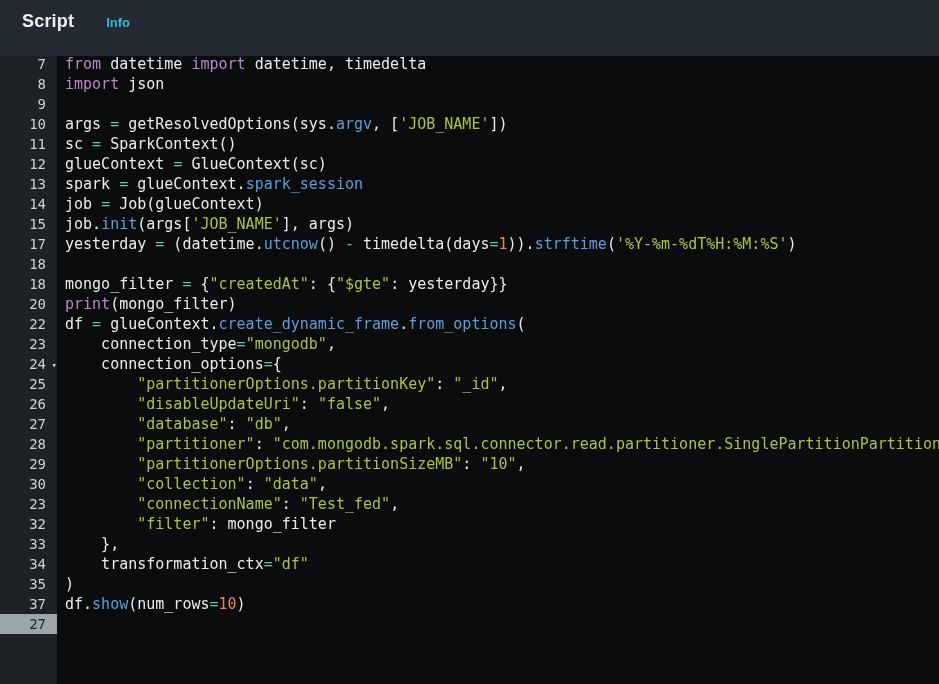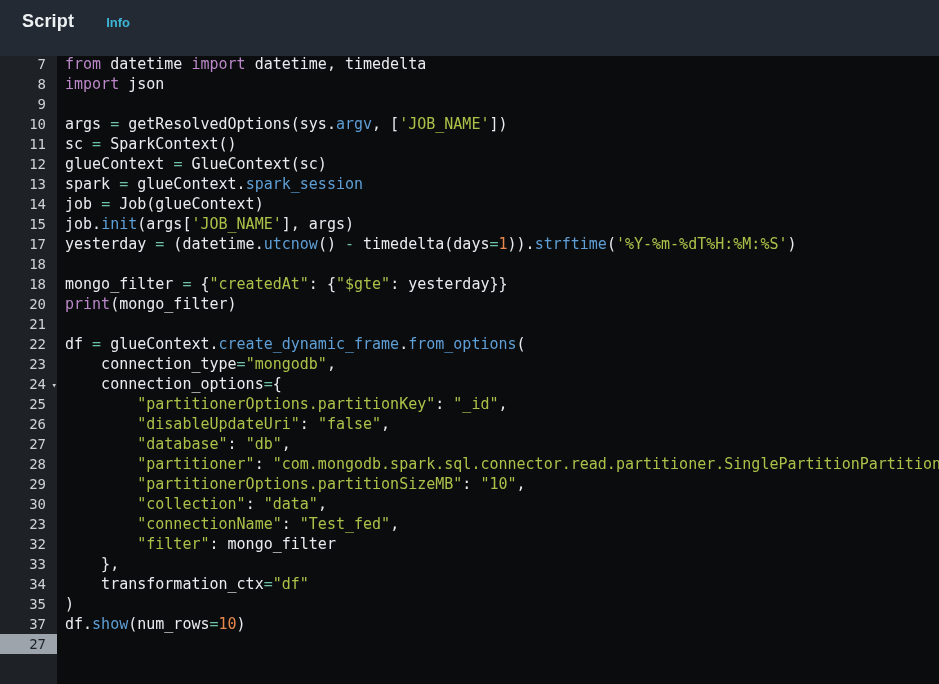--- a/index.html
+++ b/index.html
@@ -103,21 +103,20 @@
       <div class="line"><span class="ln">10</span><span class="code"><span class="t-p">args </span><span class="t-o">=</span><span class="t-p"> getResolvedOptions(sys.</span><span class="t-b">argv</span><span class="t-p">, [</span><span class="t-s">'JOB_NAME'</span><span class="t-p">])</span></span></div>
       <div class="line"><span class="ln">11</span><span class="code"><span class="t-p">sc </span><span class="t-o">=</span><span class="t-p"> SparkContext()</span></span></div>
       <div class="line"><span class="ln">12</span><span class="code"><span class="t-p">glueContext </span><span class="t-o">=</span><span class="t-p"> GlueContext(sc)</span></span></div>
       <div class="line"><span class="ln">13</span><span class="code"><span class="t-p">spark </span><span class="t-o">=</span><span class="t-p"> glueContext.</span><span class="t-b">spark_session</span></span></div>
       <div class="line"><span class="ln">14</span><span class="code"><span class="t-p">job </span><span class="t-o">=</span><span class="t-p"> Job(glueContext)</span></span></div>
       <div class="line"><span class="ln">15</span><span class="code"><span class="t-p">job.</span><span class="t-b">init</span><span class="t-p">(args[</span><span class="t-s">'JOB_NAME'</span><span class="t-p">], args)</span></span></div>
       <div class="line"><span class="ln">17</span><span class="code"><span class="t-p">yesterday </span><span class="t-o">=</span><span class="t-p"> (datetime.</span><span class="t-b">utcnow</span><span class="t-p">() </span><span class="t-o">-</span><span class="t-p"> timedelta(days</span><span class="t-o">=</span><span class="t-n">1</span><span class="t-p">)).</span><span class="t-b">strftime</span><span class="t-p">(</span><span class="t-s">'%Y-%m-%dT%H:%M:%S'</span><span class="t-p">)</span></span></div>
       <div class="line"><span class="ln">18</span><span class="code"></span></div>
       <div class="line"><span class="ln">18</span><span class="code"><span class="t-p">mongo_filter </span><span class="t-o">=</span><span class="t-p"> {</span><span class="t-s">"createdAt"</span><span class="t-p">: {</span><span class="t-s">"$gte"</span><span class="t-p">: yesterday}}</span></span></div>
       <div class="line"><span class="ln">20</span><span class="code"><span class="t-k">print</span><span class="t-p">(mongo_filter)</span></span></div>
-      <div class="line"><span class="ln">21</span><span class="code"></span></div>
       <div class="line"><span class="ln">22</span><span class="code"><span class="t-p">df </span><span class="t-o">=</span><span class="t-p"> glueContext.</span><span class="t-b">create_dynamic_frame</span><span class="t-p">.</span><span class="t-b">from_options</span><span class="t-p">(</span></span></div>
       <div class="line"><span class="ln">23</span><span class="code"><span class="t-p">    connection_type</span><span class="t-o">=</span><span class="t-s">"mongodb"</span><span class="t-p">,</span></span></div>
       <div class="line"><span class="ln">24<span class="fold">▾</span></span><span class="code"><span class="t-p">    connection_options</span><span class="t-o">=</span><span class="t-p">{</span></span></div>
       <div class="line"><span class="ln">25</span><span class="code"><span class="t-p">        </span><span class="t-s">"partitionerOptions.partitionKey"</span><span class="t-p">: </span><span class="t-s">"_id"</span><span class="t-p">,</span></span></div>
       <div class="line"><span class="ln">26</span><span class="code"><span class="t-p">        </span><span class="t-s">"disableUpdateUri"</span><span class="t-p">: </span><span class="t-s">"false"</span><span class="t-p">,</span></span></div>
       <div class="line"><span class="ln">27</span><span class="code"><span class="t-p">        </span><span class="t-s">"database"</span><span class="t-p">: </span><span class="t-s">"db"</span><span class="t-p">,</span></span></div>
       <div class="line"><span class="ln">28</span><span class="code"><span class="t-p">        </span><span class="t-s">"partitioner"</span><span class="t-p">: </span><span class="t-s">"com.mongodb.spark.sql.connector.read.partitioner.SinglePartitionPartitioner"</span></span></div>
       <div class="line"><span class="ln">29</span><span class="code"><span class="t-p">        </span><span class="t-s">"partitionerOptions.partitionSizeMB"</span><span class="t-p">: </span><span class="t-s">"10"</span><span class="t-p">,</span></span></div>
       <div class="line"><span class="ln">30</span><span class="code"><span class="t-p">        </span><span class="t-s">"collection"</span><span class="t-p">: </span><span class="t-s">"data"</span><span class="t-p">,</span></span></div>
       <div class="line"><span class="ln">23</span><span class="code"><span class="t-p">        </span><span class="t-s">"connectionName"</span><span class="t-p">: </span><span class="t-s">"Test_fed"</span><span class="t-p">,</span></span></div>

